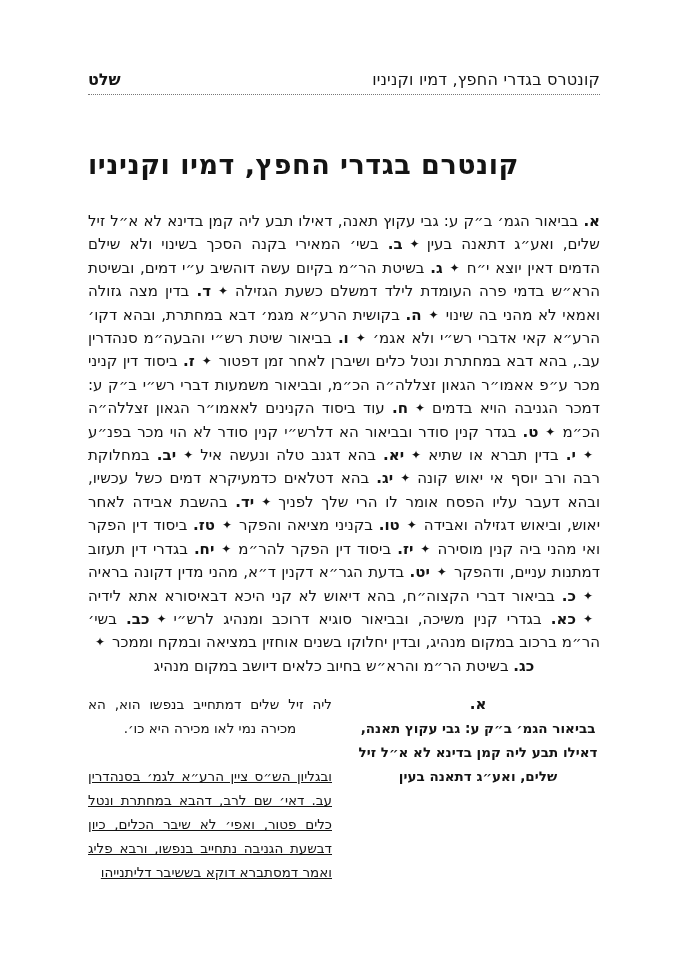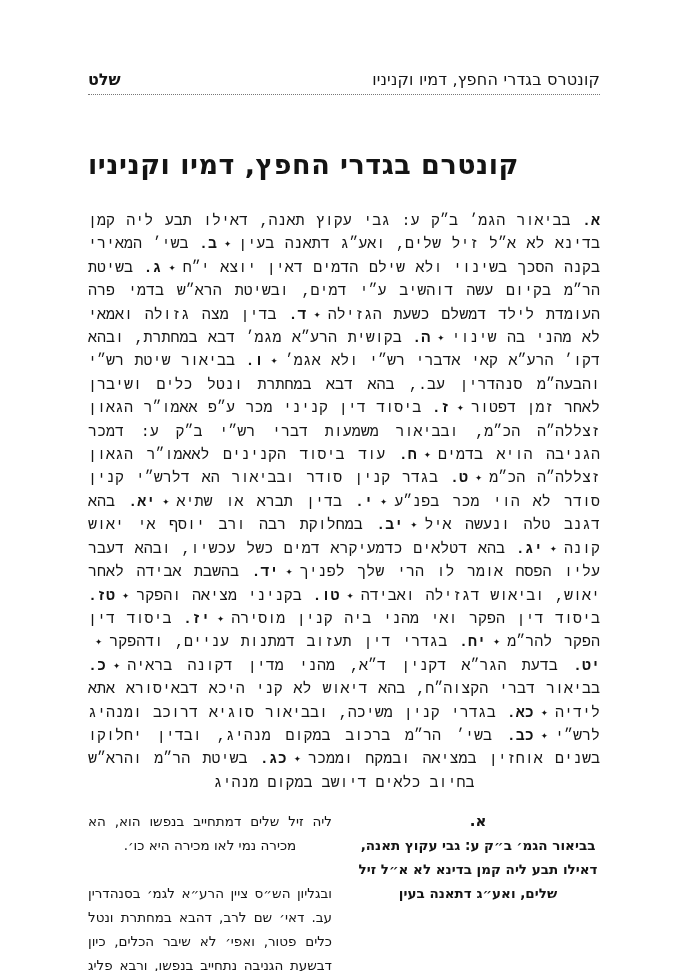--- a/index.html
+++ b/index.html
@@ -51,21 +51,20 @@
     font-weight: bold;
     letter-spacing: 0.5px;
   }
   
   .toc {
     margin: 30px 0 0 0;
     font-size: 15px;
     line-height: 23.4px;
     text-align: justify;
     text-align-last: center;
-    font-family: Liberation Mono, monospace;
   }
   .toc b.toc-num {
     font-weight: bold;
   }
   .toc .sep {
     display: inline-block;
     margin: 0 7px;
     font-size: 12px;
     vertical-align: 1px;
   }
@@ -96,20 +95,21 @@
   .body-text {
     margin: 0;
     text-align: justify;
   }
   .para-end {
     text-align: justify;
     text-align-last: center;
   }
   .para2 {
     margin-top: 24px;
+    text-decoration: underline;
   }
 </style>
 </head>
 <body>
 
 <div class="page">
   <div class="content">
 
     <div class="running-header">
       <span class="rh-title">קונטרס בגדרי החפץ, דמיו וקניניו</span>

